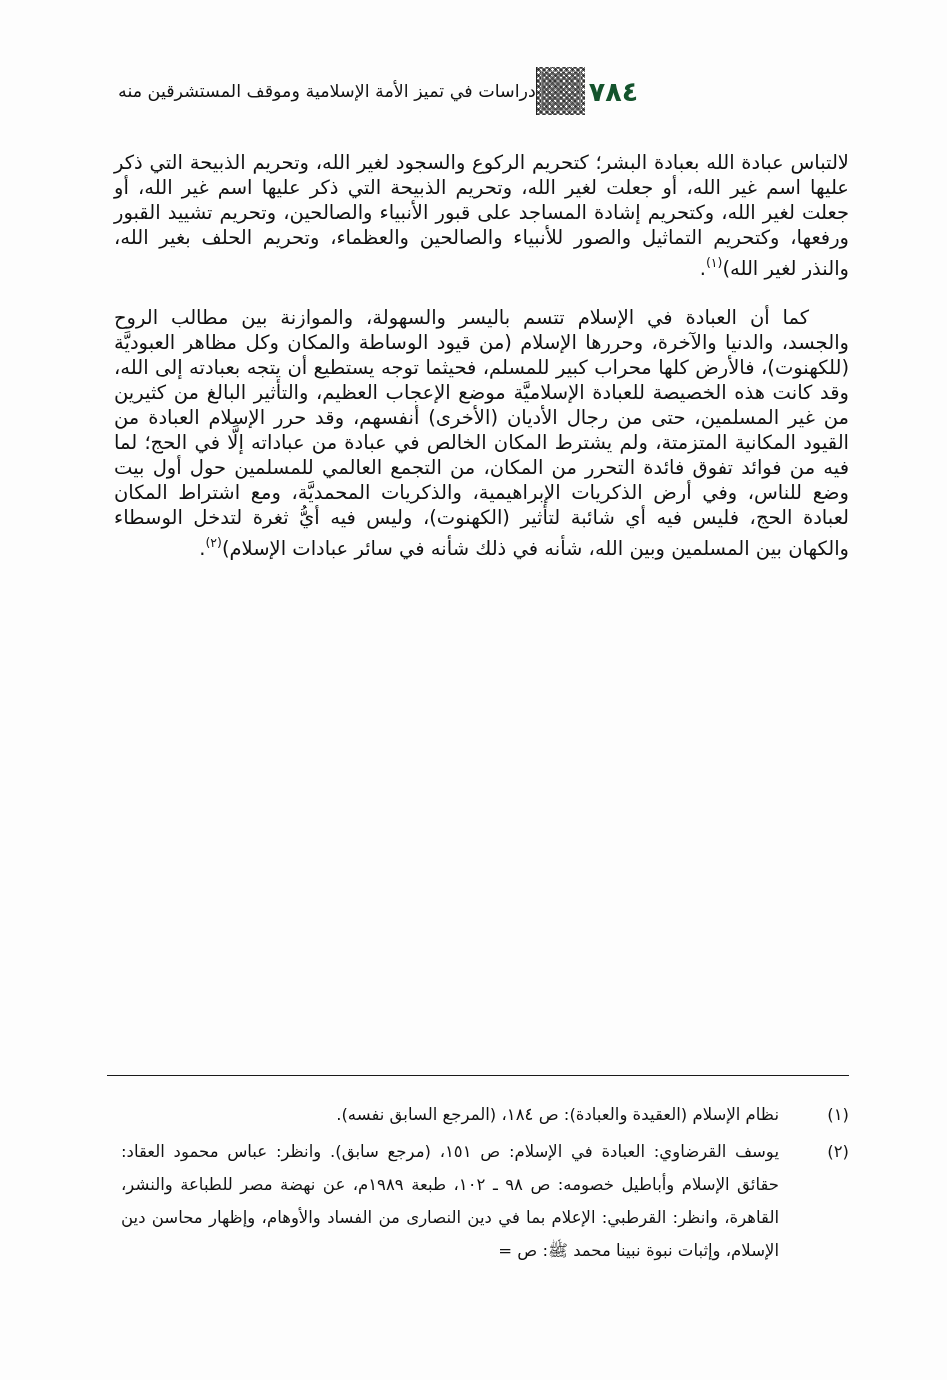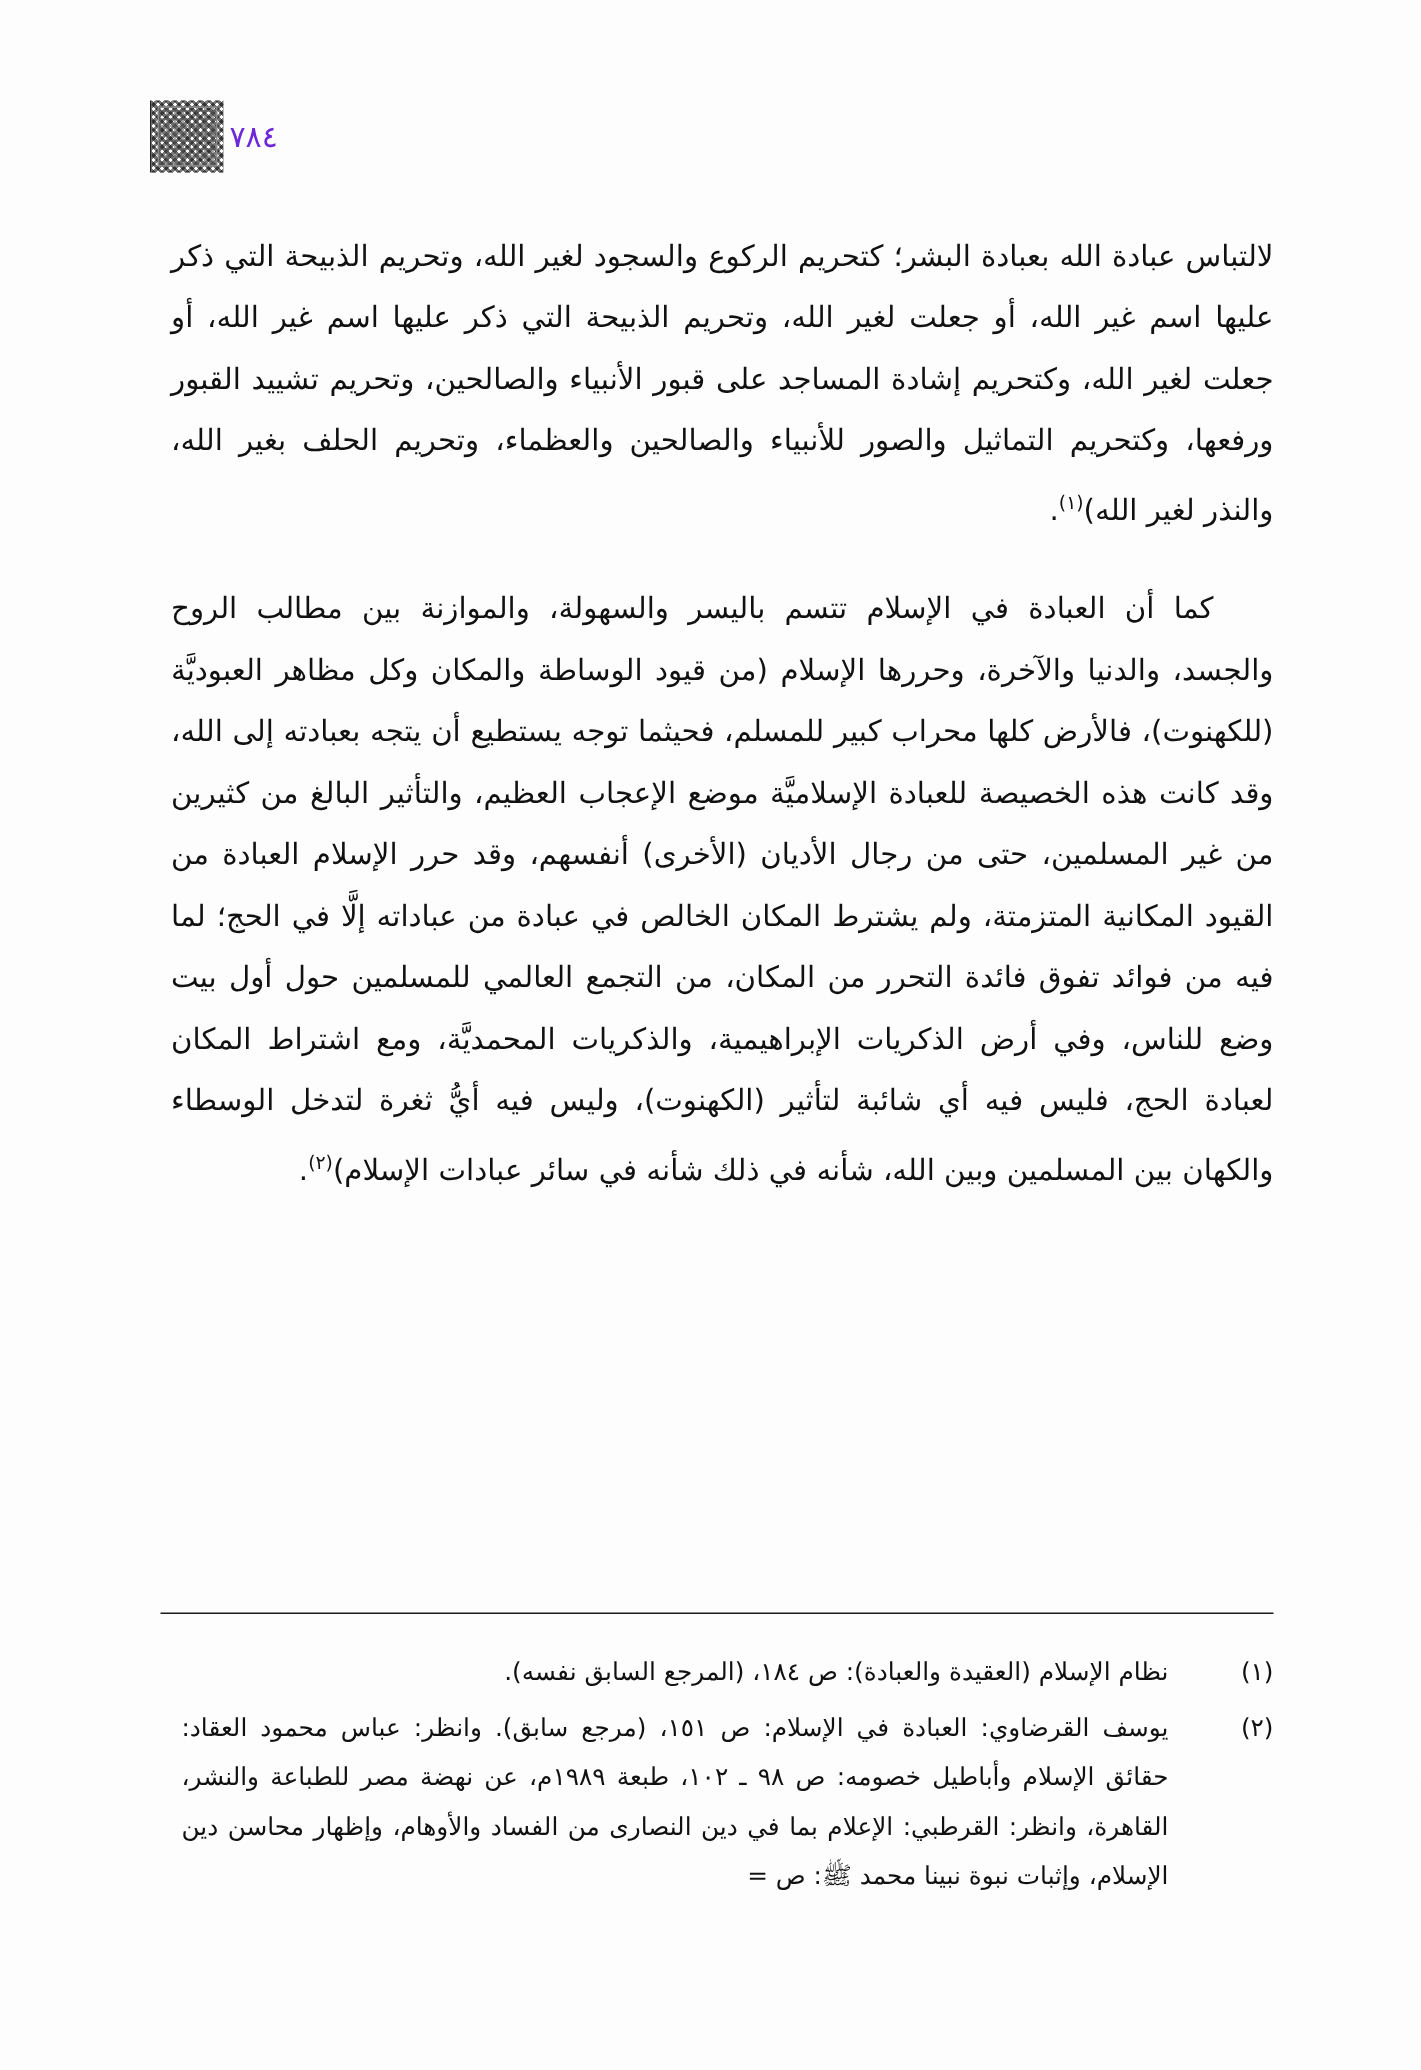--- a/index.html
+++ b/index.html
@@ -38,24 +38,25 @@
     margin-right: 0;
     order: 2;
   }
   .page-number-box {
     order: 1;
     display: flex;
     align-items: center;
     direction: rtl;
   }
   .page-number {
-    font-size: 20px;
+    font-size: 27px;
     letter-spacing: 1px;
     padding: 0 10px 0 4px;
-    color: #6d28d9;
+    color: #14532d;
+    font-weight: bold;
   }
   .ornament {
     width: 48px;
     height: 48px;
     border-left: 1.5px solid #222;
     position: relative;
     overflow: hidden;
     background:
       repeating-linear-gradient(45deg, #6f6f6f 0 2px, #ffffff 2px 4px),
       repeating-linear-gradient(-45deg, #7a7a7a 0 2px, #ffffff 2px 4px);
@@ -75,21 +76,21 @@
   .body {
     position: absolute;
     top: 150px;
     right: 98px;
     left: 98px;
     direction: rtl;
   }
   p.para {
     margin: 0 0 24px 16px;
     font-size: 19.5px;
-    line-height: 41px;
+    line-height: 25px;
     text-align: justify;
     text-justify: inter-word;
     letter-spacing: 0;
   }
   p.para.indent {
     text-indent: 40px;
   }
   .sup {
     font-size: 12.5px;
     vertical-align: super;
@@ -132,20 +133,21 @@
   .fn-text .cont {
     letter-spacing: 0;
   }
 </style>
 </head>
 <body>
 
 <div class="page">
 
   <div class="header">
+    <div class="header-title">دراسات في تميز الأمة الإسلامية وموقف المستشرقين منه</div>
     <div class="page-number-box">
       <div class="page-number">٧٨٤</div>
       <div class="ornament"></div>
     </div>
   </div>
 
   <div class="body">
     <p class="para"><span>لالتباس عبادة الله بعبادة البشر؛ كتحريم الركوع والسجود لغير الله، وتحريم الذبيحة التي ذكر عليها اسم غير الله، أو جعلت لغير الله، وتحريم الذبيحة التي ذكر عليها اسم غير الله، أو جعلت لغير الله، وكتحريم إشادة المساجد على قبور الأنبياء والصالحين، وتحريم تشييد القبور ورفعها، وكتحريم التماثيل والصور للأنبياء والصالحين والعظماء، وتحريم الحلف بغير الله، والنذر لغير الله)</span><span class="sup">(١)</span><span>.</span></p>
 
     <p class="para indent"><span>كما أن العبادة في الإسلام تتسم باليسر والسهولة، والموازنة بين مطالب الروح والجسد، والدنيا والآخرة، وحررها الإسلام (من قيود الوساطة والمكان وكل مظاهر العبوديَّة (للكهنوت)، فالأرض كلها محراب كبير للمسلم، فحيثما توجه يستطيع أن يتجه بعبادته إلى الله، وقد كانت هذه الخصيصة للعبادة الإسلاميَّة موضع الإعجاب العظيم، والتأثير البالغ من كثيرين من غير المسلمين، حتى من رجال الأديان (الأخرى) أنفسهم، وقد حرر الإسلام العبادة من القيود المكانية المتزمتة، ولم يشترط المكان الخالص في عبادة من عباداته إلَّا في الحج؛ لما فيه من فوائد تفوق فائدة التحرر من المكان، من التجمع العالمي للمسلمين حول أول بيت وضع للناس، وفي أرض الذكريات الإبراهيمية، والذكريات المحمديَّة، ومع اشتراط المكان لعبادة الحج، فليس فيه أي شائبة لتأثير (الكهنوت)، وليس فيه أيُّ ثغرة لتدخل الوسطاء والكهان بين المسلمين وبين الله، شأنه في ذلك شأنه في سائر عبادات الإسلام)</span><span class="sup">(٢)</span><span>.</span></p>

